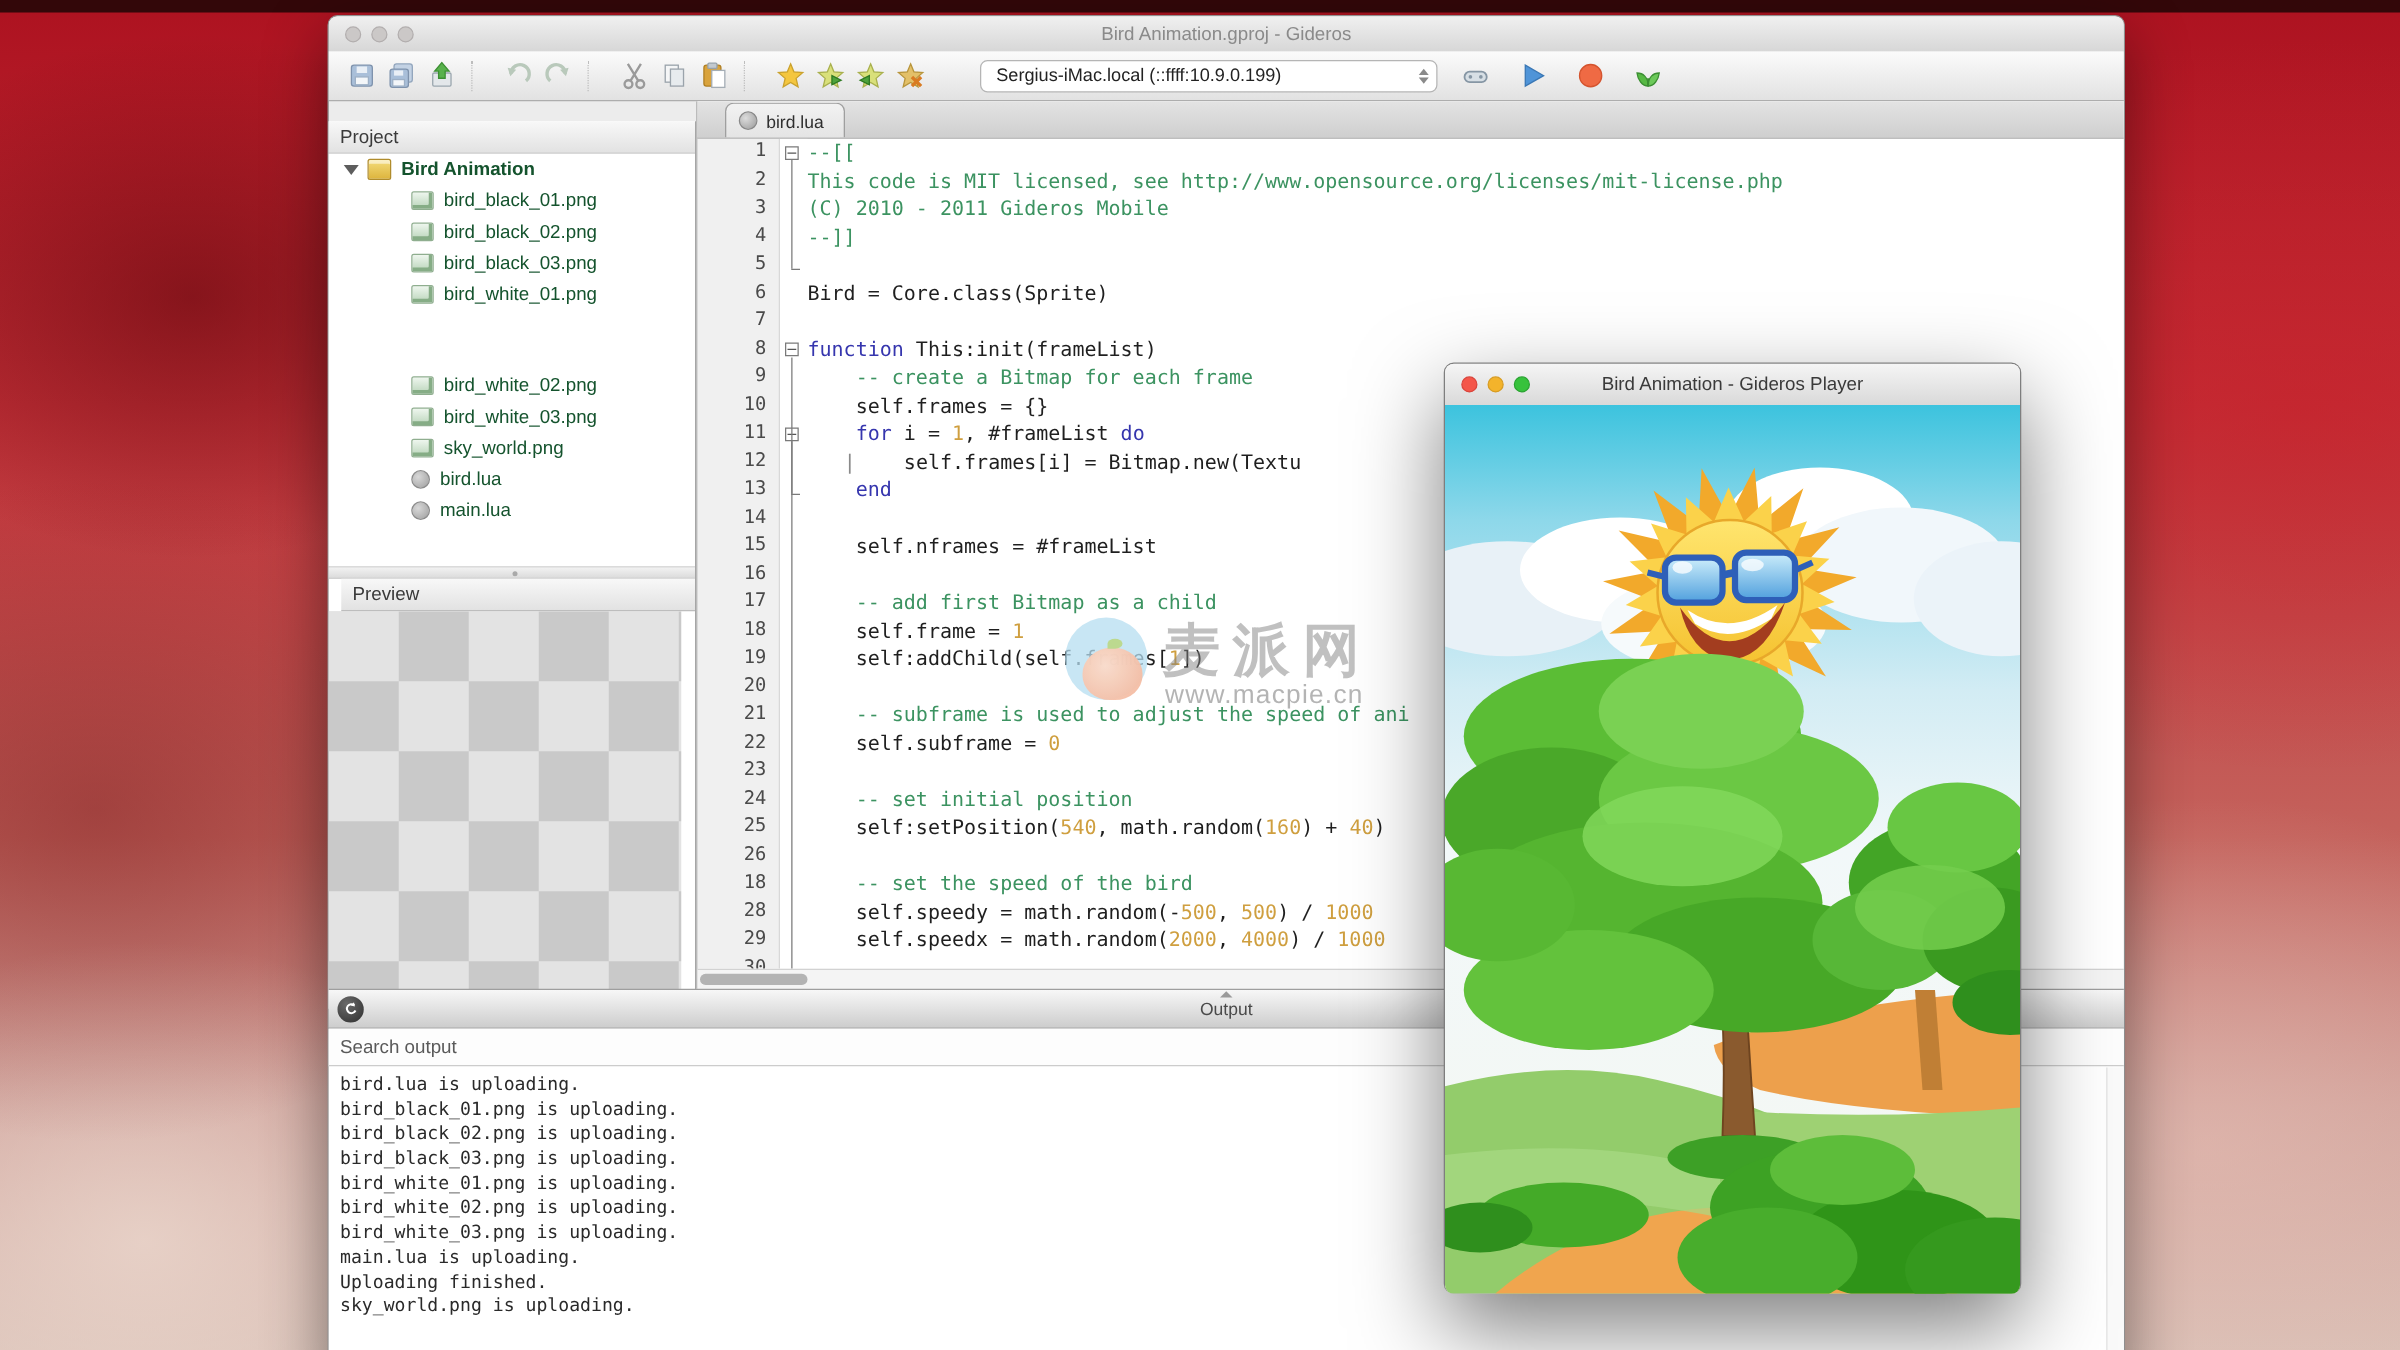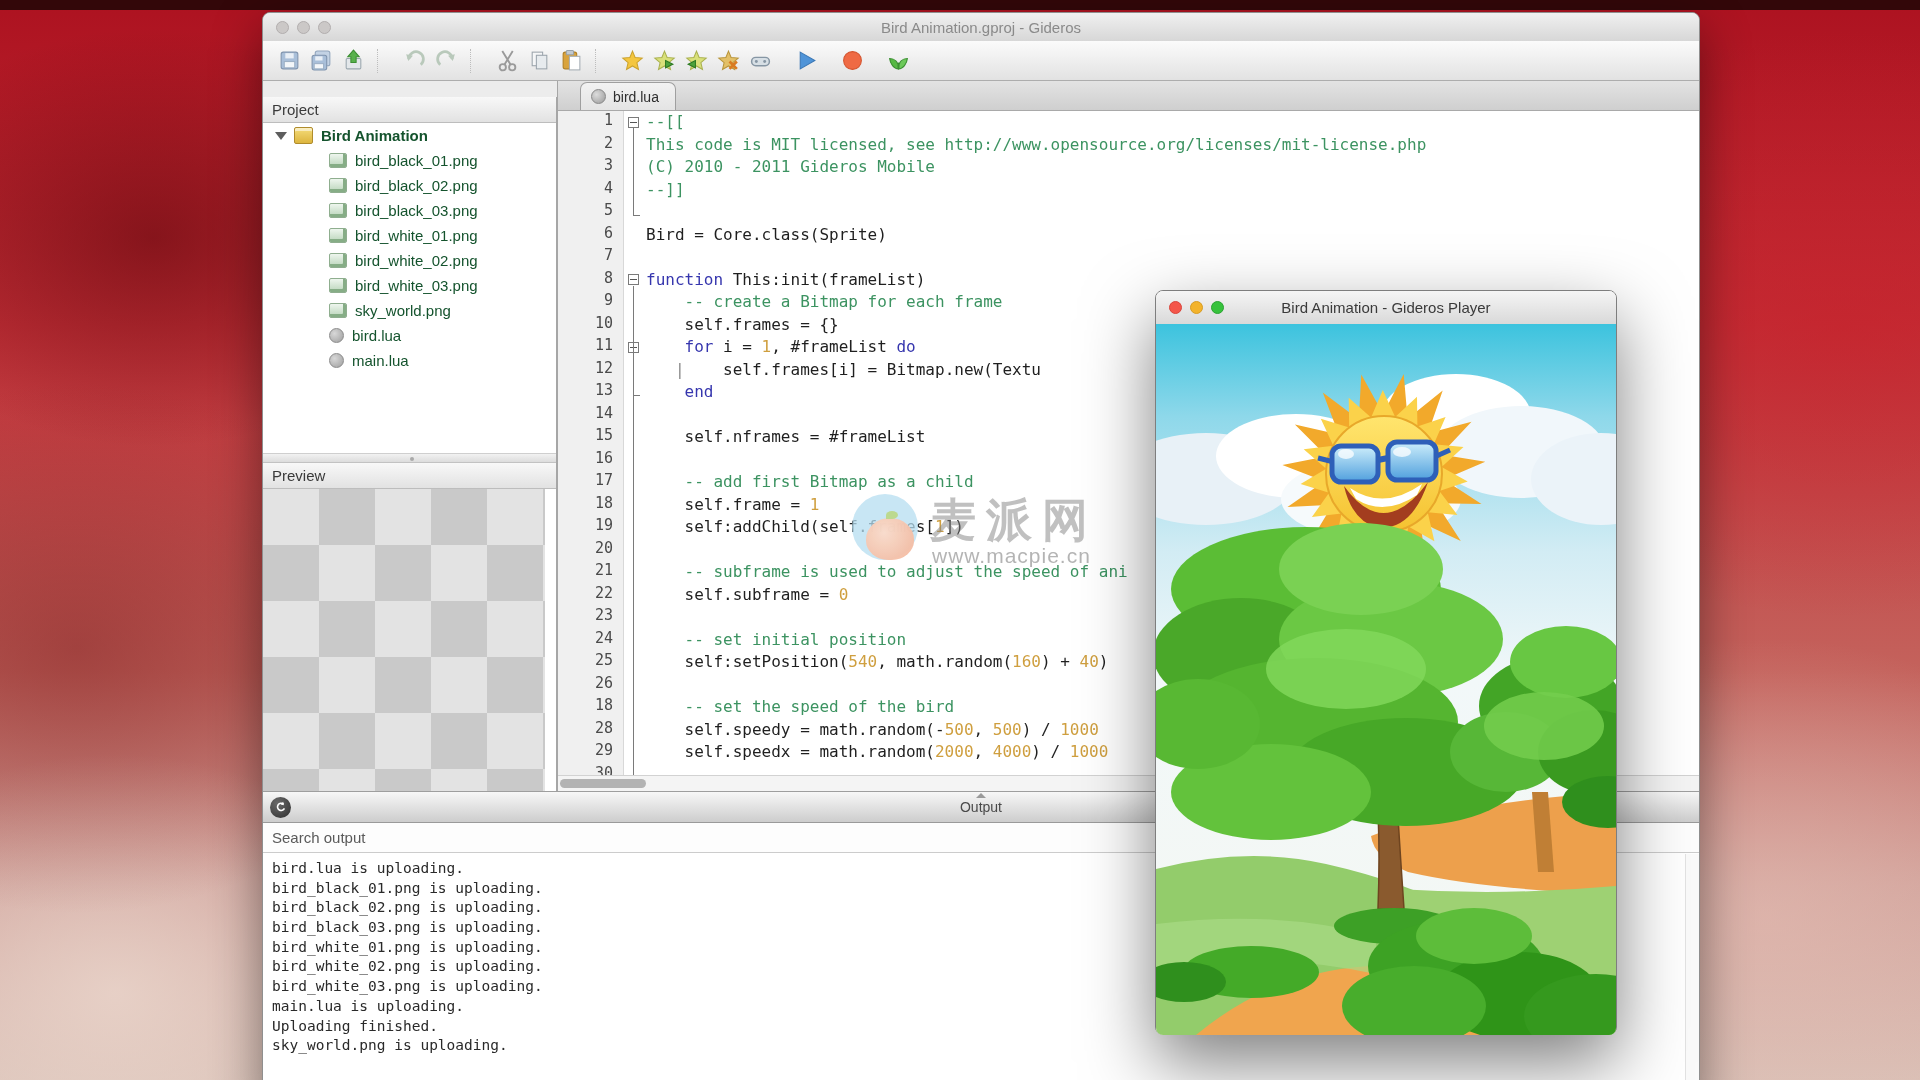--- a/index.html
+++ b/index.html
@@ -49,21 +49,21 @@
   #project-tree{position:absolute;left:0;top:26px;right:0;height:330px;overflow:hidden;background:#fff;}
   .tree-row{height:25px;display:flex;align-items:center;font-size:15px;color:#14532d;white-space:nowrap;}
   .tree-root .tlabel{font-weight:bold;}
   .tri{width:0;height:0;border-left:6px solid transparent;border-right:6px solid transparent;border-top:8px solid #5d5d5d;margin:0 7px 0 12px;}
   .ticon{display:inline-block;margin-right:8px;flex:0 0 auto;}
   .ticon-package{width:17px;height:15px;background:linear-gradient(#f4dc7a,#ddb53e);border:1px solid #b08c2c;border-radius:2px;box-shadow:inset 0 3px 0 rgba(255,255,255,.55);}
   .ticon-image{width:16px;height:13px;background:linear-gradient(#eef6ee,#b9d4b9);border:1px solid #8fae8f;border-radius:2px;box-shadow:inset -3px -3px 0 #86ad86;}
   .ticon-lua{width:13px;height:13px;border-radius:50%;background:radial-gradient(circle at 35% 35%,#d8d8d8,#9e9e9e);border:1px solid #8b8b8b;}
   #sidebar-splitter{position:absolute;left:0;top:356px;right:0;height:10px;background:linear-gradient(#f2f2f2,#dcdcdc);border-top:1px solid #cfcfcf;border-bottom:1px solid #c2c2c2;box-sizing:border-box;}
   #sidebar-splitter::after{content:"";position:absolute;left:50%;top:3px;width:4px;height:4px;border-radius:50%;background:#a9a9a9;}
-  #preview-panel{position:absolute;left:0;top:366px;right:0;bottom:0;}
+  #preview-panel{position:absolute;left:0;top:366px;right:0;bottom:0;padding-left:10px;}
   #preview-checker{position:absolute;left:0;top:26px;right:11px;bottom:0;
     background:repeating-conic-gradient(#c9c9c9 0 90deg,#e3e3e3 0 180deg);background-size:112px 112px;}
 
   
   #editor{position:absolute;left:294px;top:68px;right:0;height:710px;background:#fff;border-left:1px solid #a6a6a6;box-sizing:border-box;}
   #tabbar{position:absolute;left:0;top:0;right:0;height:30px;background:linear-gradient(#e3e3e3,#cfcfcf);border-bottom:1px solid #a9a9a9;box-sizing:border-box;}
   #tab-birdlua{position:absolute;left:22px;bottom:0;height:27px;padding:0 16px 0 10px;display:flex;align-items:center;gap:7px;
     background:linear-gradient(#f2f2f2,#e4e4e4);border:1px solid #9f9f9f;border-bottom:none;border-radius:7px 7px 0 0;font-size:14px;color:#2e2e2e;}
   .tab-lua-icon{width:13px;height:13px;border-radius:50%;background:radial-gradient(circle at 35% 35%,#dcdcdc,#9a9a9a);border:1px solid #888;}
   #code-area{position:absolute;left:0;top:30px;right:0;bottom:16px;overflow:hidden;}
@@ -232,20 +232,27 @@
         </span>
         <span class="tb-btn">
           <span>
             <svg width="23" height="23" viewBox="0 0 22 22">
               <path d="M11 2 L13.5 8.1 20.3 8.7 15.2 13.1 16.7 19.6 11 16.2 5.3 19.6 6.8 13.1 1.7 8.7 8.5 8.1 Z" fill="#e3c068" stroke="#b8953c"></path>
               <path d="M12 12 L19 19 M19 12 L12 19" stroke="#d97b22" stroke-width="2.6"></path>
             </svg>
           </span>
         </span>
       </span>
+    <div id="player-select">
+      <span class="sel-text">Sergius-iMac.local (::ffff:10.9.0.199)</span>
+      <span class="chev">
+          <i class="up"></i>
+          <i class="dn"></i>
+        </span>
+    </div>
     <span id="tb-right" style="display:flex;align-items:center;gap:14px;">
         <span class="tb-btn">
           <span>
             <svg width="23" height="23" viewBox="0 0 22 22">
               <rect x="2.5" y="8" width="17" height="8" rx="4" fill="#d7dfe5" stroke="#8696a4" stroke-width="1.4"></rect>
               <circle cx="7" cy="12" r="1.4" fill="#8696a4"></circle>
               <circle cx="15" cy="12" r="1.4" fill="#8696a4"></circle>
             </svg>
           </span>
         </span>
@@ -292,21 +299,21 @@
       <span class="tlabel">bird_black_02.png</span>
         </div>
         <div class="tree-row" style="padding-left: 66px;">
           <span class="ticon ticon-image"></span>
       <span class="tlabel">bird_black_03.png</span>
         </div>
         <div class="tree-row" style="padding-left: 66px;">
           <span class="ticon ticon-image"></span>
       <span class="tlabel">bird_white_01.png</span>
         </div>
-        <div class="tree-row" style="padding-left: 66px;">
+        <div class="tree-row" style="padding-left: 66px; margin-top: 48px;">
           <span class="ticon ticon-image"></span>
       <span class="tlabel">bird_white_02.png</span>
         </div>
         <div class="tree-row" style="padding-left: 66px;">
           <span class="ticon ticon-image"></span>
       <span class="tlabel">bird_white_03.png</span>
         </div>
         <div class="tree-row" style="padding-left: 66px;">
           <span class="ticon ticon-image"></span>
       <span class="tlabel">sky_world.png</span>

